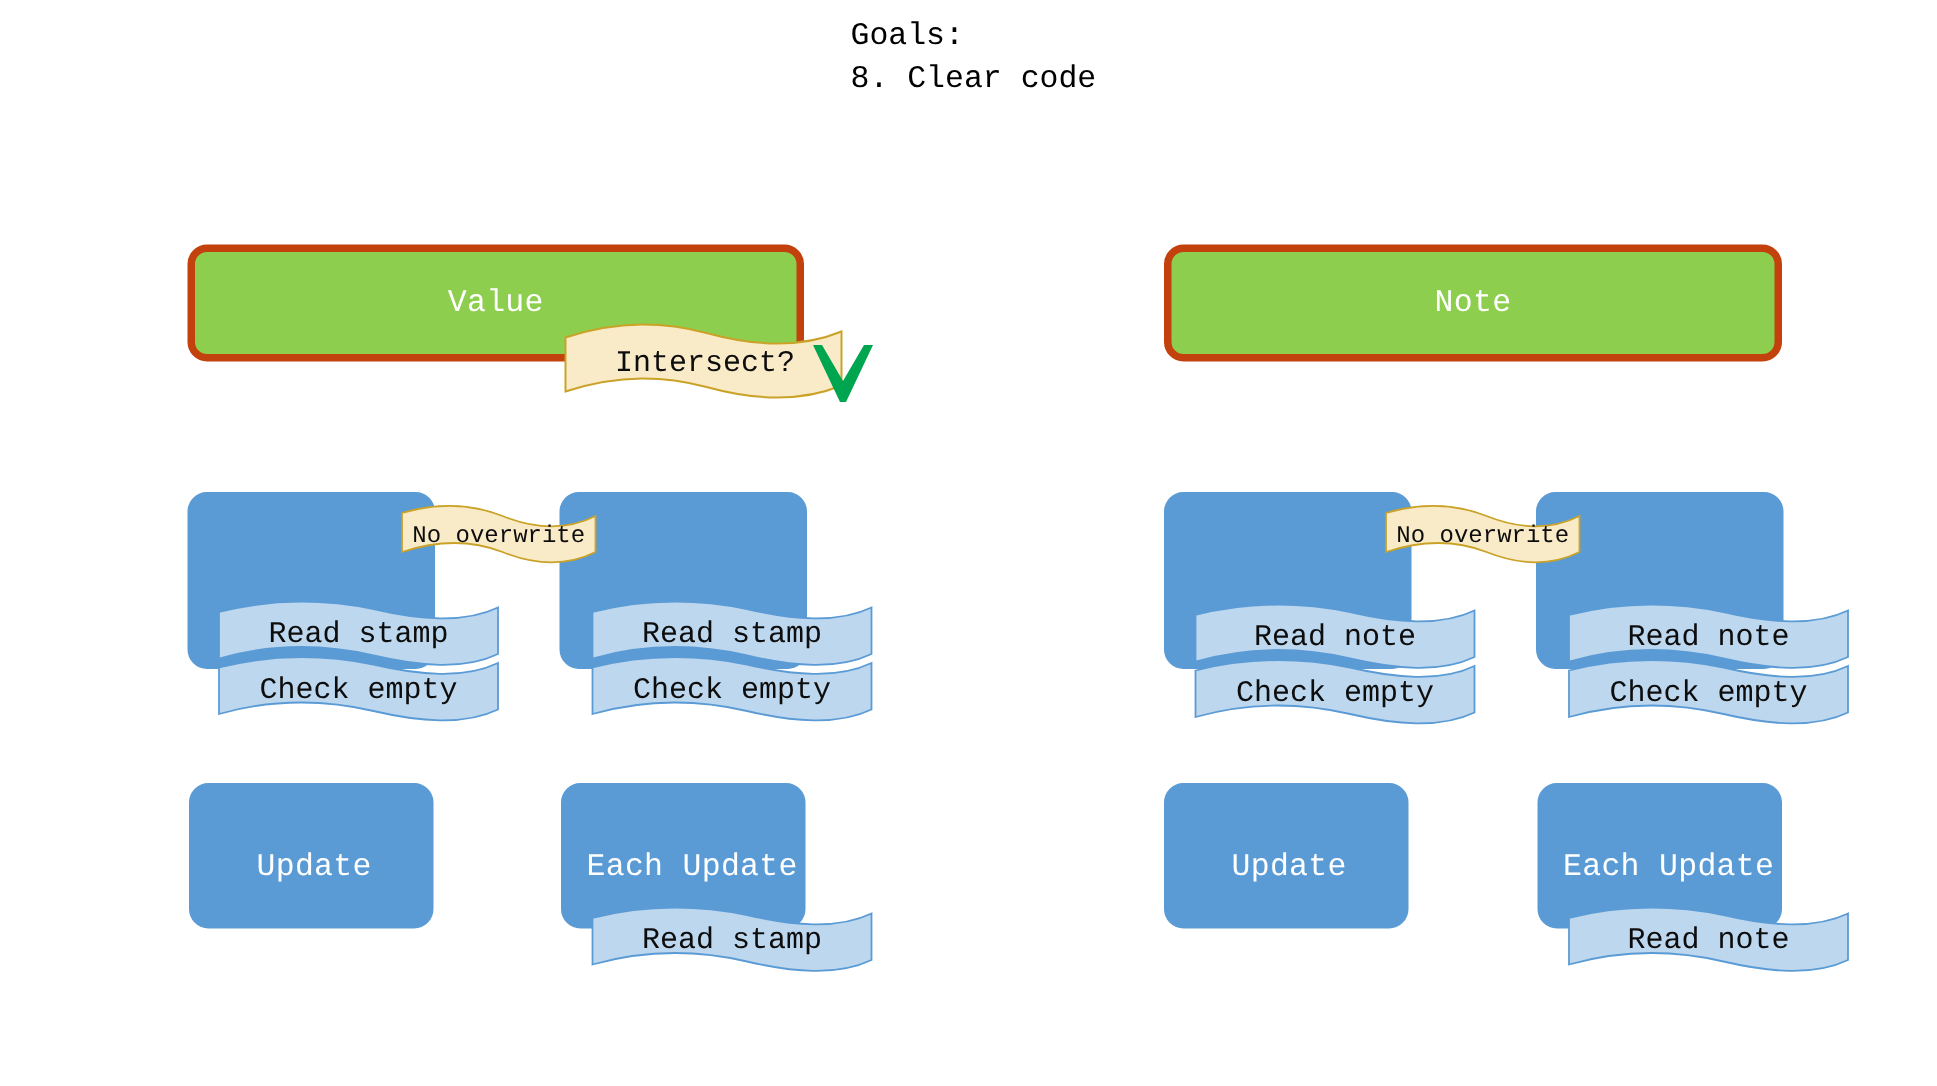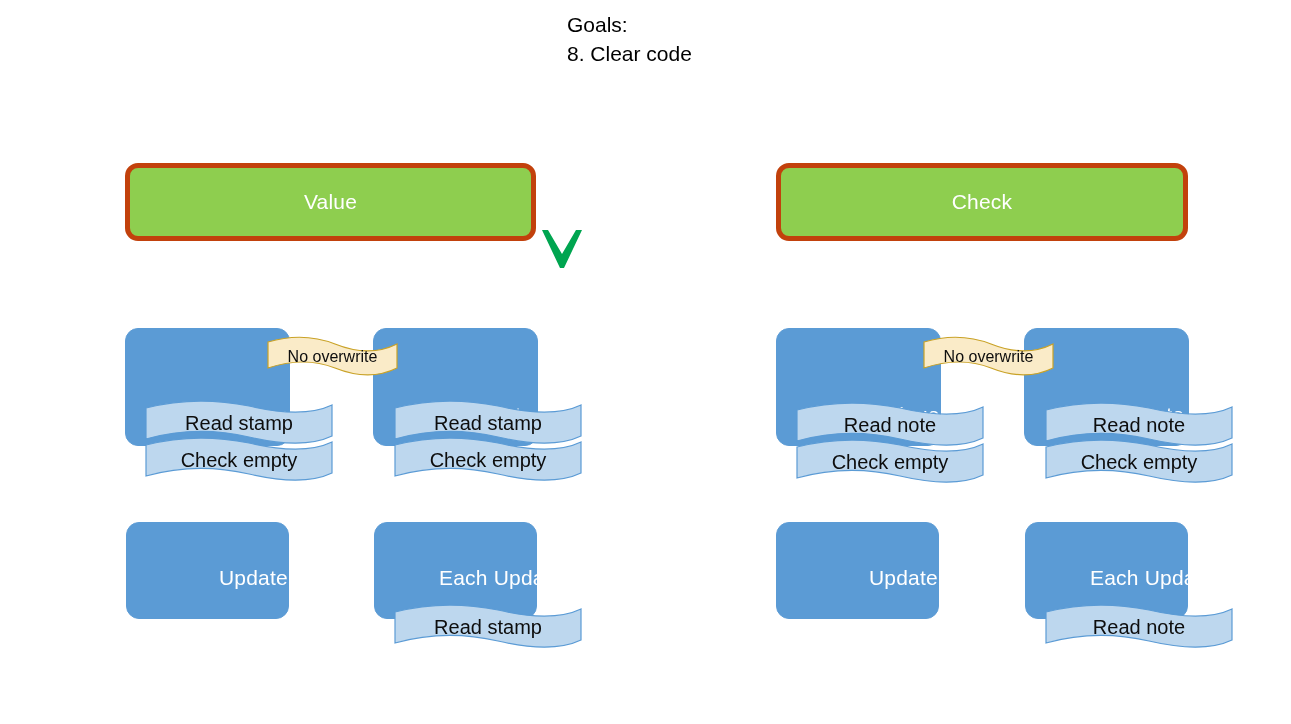--- a/index.html
+++ b/index.html
@@ -11,20 +11,21 @@
     font-family: "Liberation Sans", sans-serif;
     width: 1291px;
     height: 724px;
     overflow: hidden;
   }
   #canvas {
     position: relative;
     width: 1163px;
     height: 724px;
     background: #ffffff;
+    font-family: Liberation Mono, monospace;
   }
 
   
   .goals {
     position: absolute;
     left: 567px;
     top: 10px;
     font-size: 21px;
     line-height: 29px;
     color: #000000;
@@ -56,21 +57,20 @@
     pointer-events: none;
     white-space: nowrap;
   }
   
   .rbox.lbl-left {
     align-items: flex-end;
     justify-content: flex-start;
   }
   .rbox.lbl-left .boxlabel {
     padding: 0 0 18px 47px;
-    margin-left: 48px;
   }
   .rbox.lbl-left.narrow .boxlabel {
     padding: 0 0 18px 44px;
   }
 
   
   .ribbon {
     position: absolute;
   }
   .ribbon svg {
@@ -105,20 +105,26 @@
 
   <div class="goals">
     <div>Goals:</div>
     <div>8. Clear code</div>
   </div>
 
   <div class="rbox green" style="left:125px; top:163px; width:411px; height:78px;">
     <span class="boxlabel">Value</span>
   </div>
 
+  <div class="ribbon lead" style="left:374px; top:213px; width:190px; height:58px;">
+    <svg width="190" height="58" viewBox="0 0 190 58">
+      <path d="M3,12 C40,0 70,2 97,9 C126,17 158,20 187,8 L187,44 C158,56 126,53 97,45 C70,38 40,36 3,48 Z" fill="#FAEBC8" stroke="#C9A227" stroke-width="1.3"></path>
+    </svg>
+    <div class="rtext">Intersect?</div>
+  </div>
 
   <div class="checkmark" style="left:540px; top:228px; width:44px; height:44px;">
     <svg width="44" height="44" viewBox="0 0 44 44">
       <path d="M2,2 L8,2 L22,26 L36,2 L42,2 L24,40 L20,40 Z" fill="#00A550"></path>
     </svg>
   </div>
 
   <div class="rbox blue lbl-left" style="left:125px; top:328px; width:165px; height:118px;">
     <span class="boxlabel">Unique</span>
   </div>
@@ -171,21 +177,21 @@
   </div>
 
   <div class="ribbon" style="left:392px; top:602px; width:192px; height:50px;">
     <svg width="192" height="50" viewBox="0 0 192 50">
       <path d="M3,10 C42,0 76,2 106,8 C136,15 166,18 189,7 L189,38 C166,49 136,46 106,39 C76,32 42,30 3,41 Z" fill="#BDD7EE" stroke="#5B9BD5" stroke-width="1.2"></path>
     </svg>
     <div class="rtext">Read stamp</div>
   </div>
 
   <div class="rbox green" style="left:776px; top:163px; width:412px; height:78px;">
-    <span class="boxlabel">Check</span>
+    <span class="boxlabel">Note</span>
   </div>
 
   <div class="rbox blue lbl-left" style="left:776px; top:328px; width:165px; height:118px;">
     <span class="boxlabel">Unique</span>
   </div>
 
   <div class="rbox blue lbl-left" style="left:1024px; top:328px; width:165px; height:118px;">
     <span class="boxlabel">Create</span>
   </div>
 

